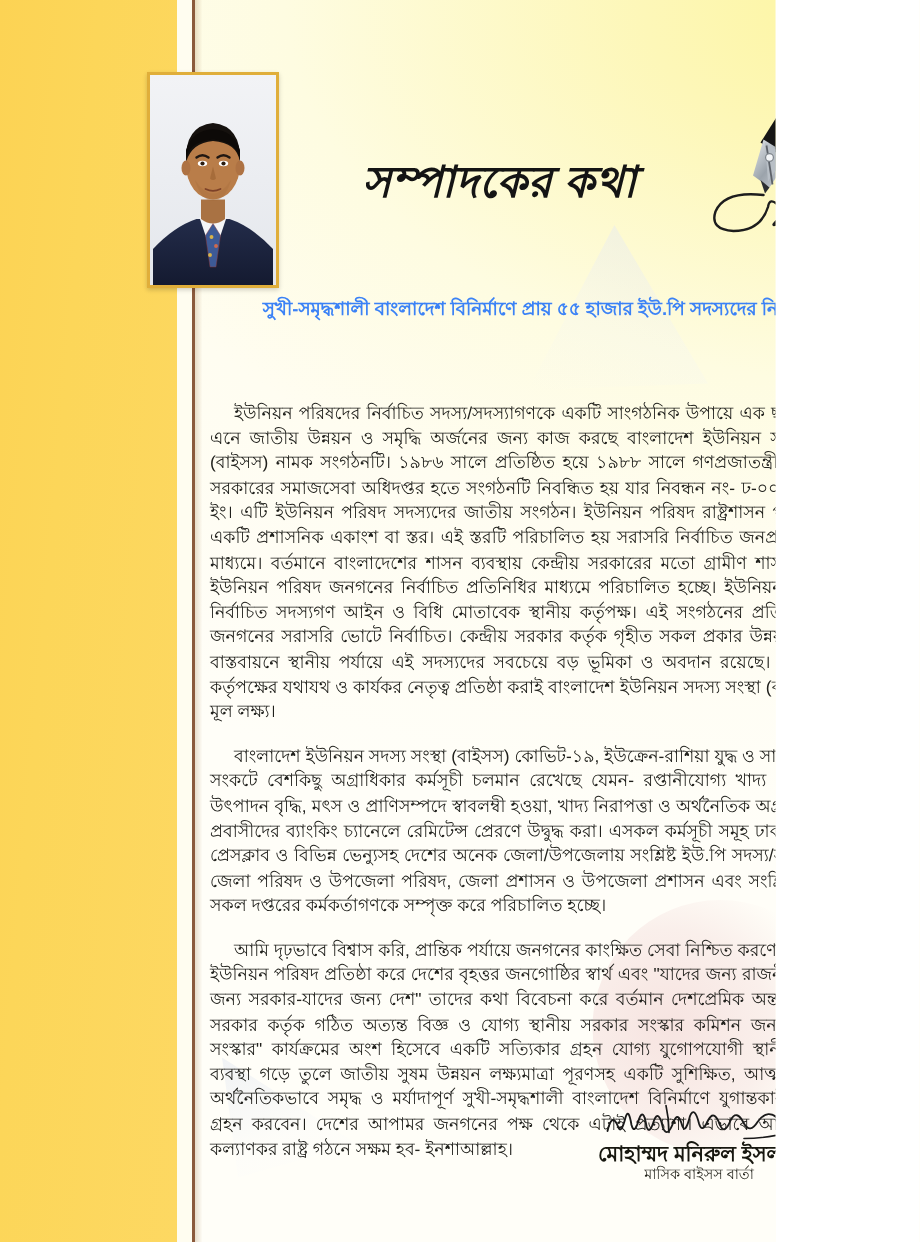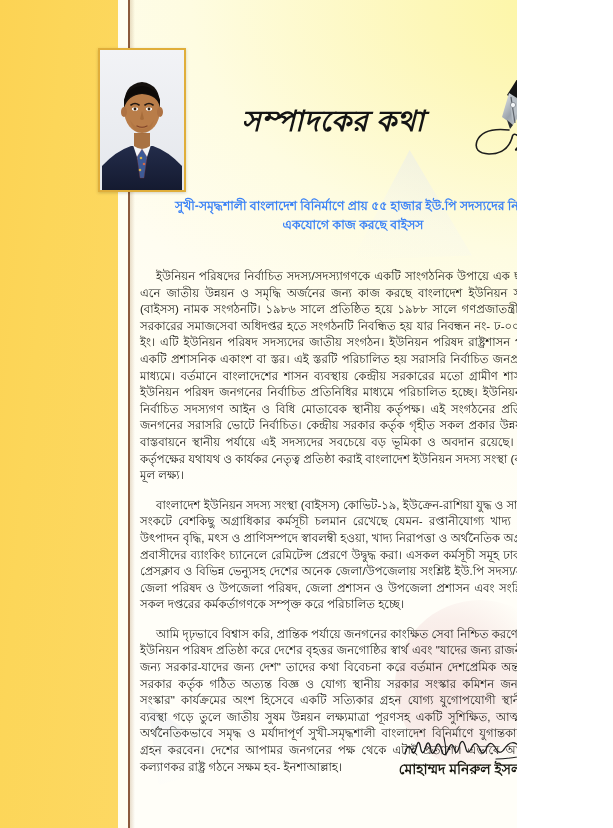--- a/index.html
+++ b/index.html
@@ -279,33 +279,33 @@
     <path d="M56 62 L60 88" stroke="#5d6269" stroke-width="1.2" fill="none"></path>
     <circle cx="58" cy="70" r="2.6" fill="#f4f6f8" stroke="#7d848b" stroke-width="0.8"></circle>
 
     <path d="M52 85 L58 90 L55 94 Z" fill="#2a2d31"></path>
 
     <path d="M54 95 Q28 92 22 106 Q18 118 34 119 Q52 119 57 103 Q58 96 64 102 Q68 108 62 113 Q58 117 66 113 Q72 110 76 114 Q79 118 84 112 Q88 107 92 114" stroke="#1d1d1d" stroke-width="1.6" fill="none" stroke-linecap="round" stroke-linejoin="round"></path>
   </svg>
 
   <div id="subtitle">
     <div>সুখী-সমৃদ্ধশালী বাংলাদেশ বিনির্মাণে প্রায় ৫৫ হাজার ইউ.পি সদস্যদের নিয়ে</div>
-    <div>একযোগে কাজ করছে বাইসস</div>
   </div>
 
   <div id="body-col">
     <p class="para">ইউনিয়ন পরিষদের নির্বাচিত সদস্য/সদস্যাগণকে একটি সাংগঠনিক উপায়ে এক ছাতার নিচে এনে জাতীয় উন্নয়ন ও সমৃদ্ধি অর্জনের জন্য কাজ করছে বাংলাদেশ ইউনিয়ন সদস্য সংস্থা (বাইসস) নামক সংগঠনটি। ১৯৮৬ সালে প্রতিষ্ঠিত হয়ে ১৯৮৮ সালে গণপ্রজাতন্ত্রী বাংলাদেশ সরকারের সমাজসেবা অধিদপ্তর হতে সংগঠনটি নিবন্ধিত হয় যার নিবন্ধন নং- ঢ-০০২১৬৪/৮৮ ইং। এটি ইউনিয়ন পরিষদ সদস্যদের জাতীয় সংগঠন। ইউনিয়ন পরিষদ রাষ্ট্রশাসন পরিচালনায় একটি প্রশাসনিক একাংশ বা স্তর। এই স্তরটি পরিচালিত হয় সরাসরি নির্বাচিত জনপ্রতিনিধিদের মাধ্যমে। বর্তমানে বাংলাদেশের শাসন ব্যবস্থায় কেন্দ্রীয় সরকারের মতো গ্রামীণ শাসন ব্যবস্থায় ইউনিয়ন পরিষদ জনগনের নির্বাচিত প্রতিনিধির মাধ্যমে পরিচালিত হচ্ছে। ইউনিয়ন পরিষদের নির্বাচিত সদস্যগণ আইন ও বিধি মোতাবেক স্থানীয় কর্তৃপক্ষ। এই সংগঠনের প্রতিটি সদস্যই জনগনের সরাসরি ভোটে নির্বাচিত। কেন্দ্রীয় সরকার কর্তৃক গৃহীত সকল প্রকার উন্নয়ন কার্যক্রম বাস্তবায়নে স্থানীয় পর্যায়ে এই সদস্যদের সবচেয়ে বড় ভূমিকা ও অবদান রয়েছে। এই স্থানীয় কর্তৃপক্ষের যথাযথ ও কার্যকর নেতৃত্ব প্রতিষ্ঠা করাই বাংলাদেশ ইউনিয়ন সদস্য সংস্থা (বাইসস) এর মূল লক্ষ্য।</p>
     <p class="para">বাংলাদেশ ইউনিয়ন সদস্য সংস্থা (বাইসস) কোভিট-১৯, ইউক্রেন-রাশিয়া যুদ্ধ ও সার্বিক বৈশিক সংকটে বেশকিছু অগ্রাধিকার কর্মসূচী চলমান রেখেছে যেমন- রপ্তানীযোগ্য খাদ্য ও কৃষিপণ্য উৎপাদন বৃদ্ধি, মৎস ও প্রাণিসম্পদে স্বাবলম্বী হওয়া, খাদ্য নিরাপত্তা ও অর্থনৈতিক অগ্রযাত্রা এবং প্রবাসীদের ব্যাংকিং চ্যানেলে রেমিটেন্স প্রেরণে উদ্বুদ্ধ করা। এসকল কর্মসূচী সমূহ ঢাকায় জাতীয় প্রেসক্লাব ও বিভিন্ন ভেন্যুসহ দেশের অনেক জেলা/উপজেলায় সংশ্লিষ্ট ইউ.পি সদস্য/সদস্যা এবং জেলা পরিষদ ও উপজেলা পরিষদ, জেলা প্রশাসন ও উপজেলা প্রশাসন এবং সংশ্লিষ্ট অন্যান্য সকল দপ্তরের কর্মকর্তাগণকে সম্পৃক্ত করে পরিচালিত হচ্ছে।</p>
     <p class="para">আমি দৃঢ়ভাবে বিশ্বাস করি, প্রান্তিক পর্যায়ে জনগনের কাংক্ষিত সেবা নিশ্চিত করণে- প্রত্যাশিত ইউনিয়ন পরিষদ প্রতিষ্ঠা করে দেশের বৃহত্তর জনগোষ্ঠির স্বার্থ এবং "যাদের জন্য রাজনীতি-যাদের জন্য সরকার-যাদের জন্য দেশ" তাদের কথা বিবেচনা করে বর্তমান দেশপ্রেমিক অন্তর্বর্তীকালীন সরকার কর্তৃক গঠিত অত্যন্ত বিজ্ঞ ও যোগ্য স্থানীয় সরকার সংস্কার কমিশন জনস্বার্থে "রাষ্ট্র সংস্কার" কার্যক্রমের অংশ হিসেবে একটি সত্যিকার গ্রহন যোগ্য যুগোপযোগী স্থানীয় সরকার ব্যবস্থা গড়ে তুলে জাতীয় সুষম উন্নয়ন লক্ষ্যমাত্রা পূরণসহ একটি সুশিক্ষিত, আত্মনির্ভরশীল, অর্থনৈতিকভাবে সমৃদ্ধ ও মর্যাদাপূর্ণ সুখী-সমৃদ্ধশালী বাংলাদেশ বিনির্মাণে যুগান্তকারী পদক্ষেপ গ্রহন করবেন। দেশের আপামর জনগনের পক্ষ থেকে এটাই প্রত্যাশা। এভাবে আমরা একটি কল্যাণকর রাষ্ট্র গঠনে সক্ষম হব- ইনশাআল্লাহ।</p>
   </div>
 
   <div id="sign-block">
     <svg id="sign-art" width="132" height="26" viewBox="0 0 132 26">
       <path d="M5 19 Q8 6 12 16 Q14 22 17 10 Q19 3 21 15 Q23 22 26 11 Q29 3 31 16 Q33 22 36 12
                Q39 4 42 17 Q45 24 49 13 Q52 5 55 16 Q57 21 60 9 Q63 2 66 14 Q68 21 72 12
                Q76 4 80 15 Q83 22 87 12 Q91 4 96 14 Q100 21 105 13 Q112 3 120 12" stroke="#1a1a1a" stroke-width="1.25" fill="none" stroke-linecap="round" stroke-linejoin="round"></path>
       <path d="M44 2 Q46 11 46 20" stroke="#1a1a1a" stroke-width="1.1" fill="none" stroke-linecap="round"></path>
       <path d="M96 24 Q110 24 126 20" stroke="#1a1a1a" stroke-width="1.1" fill="none" stroke-linecap="round"></path>
     </svg>
     <div class="sign-name">মোহাম্মদ মনিরুল ইসলাম</div>
+    <div class="sign-org">মাসিক বাইসস বার্তা</div>
   </div>
 
 </div>
 
 </body></html>

